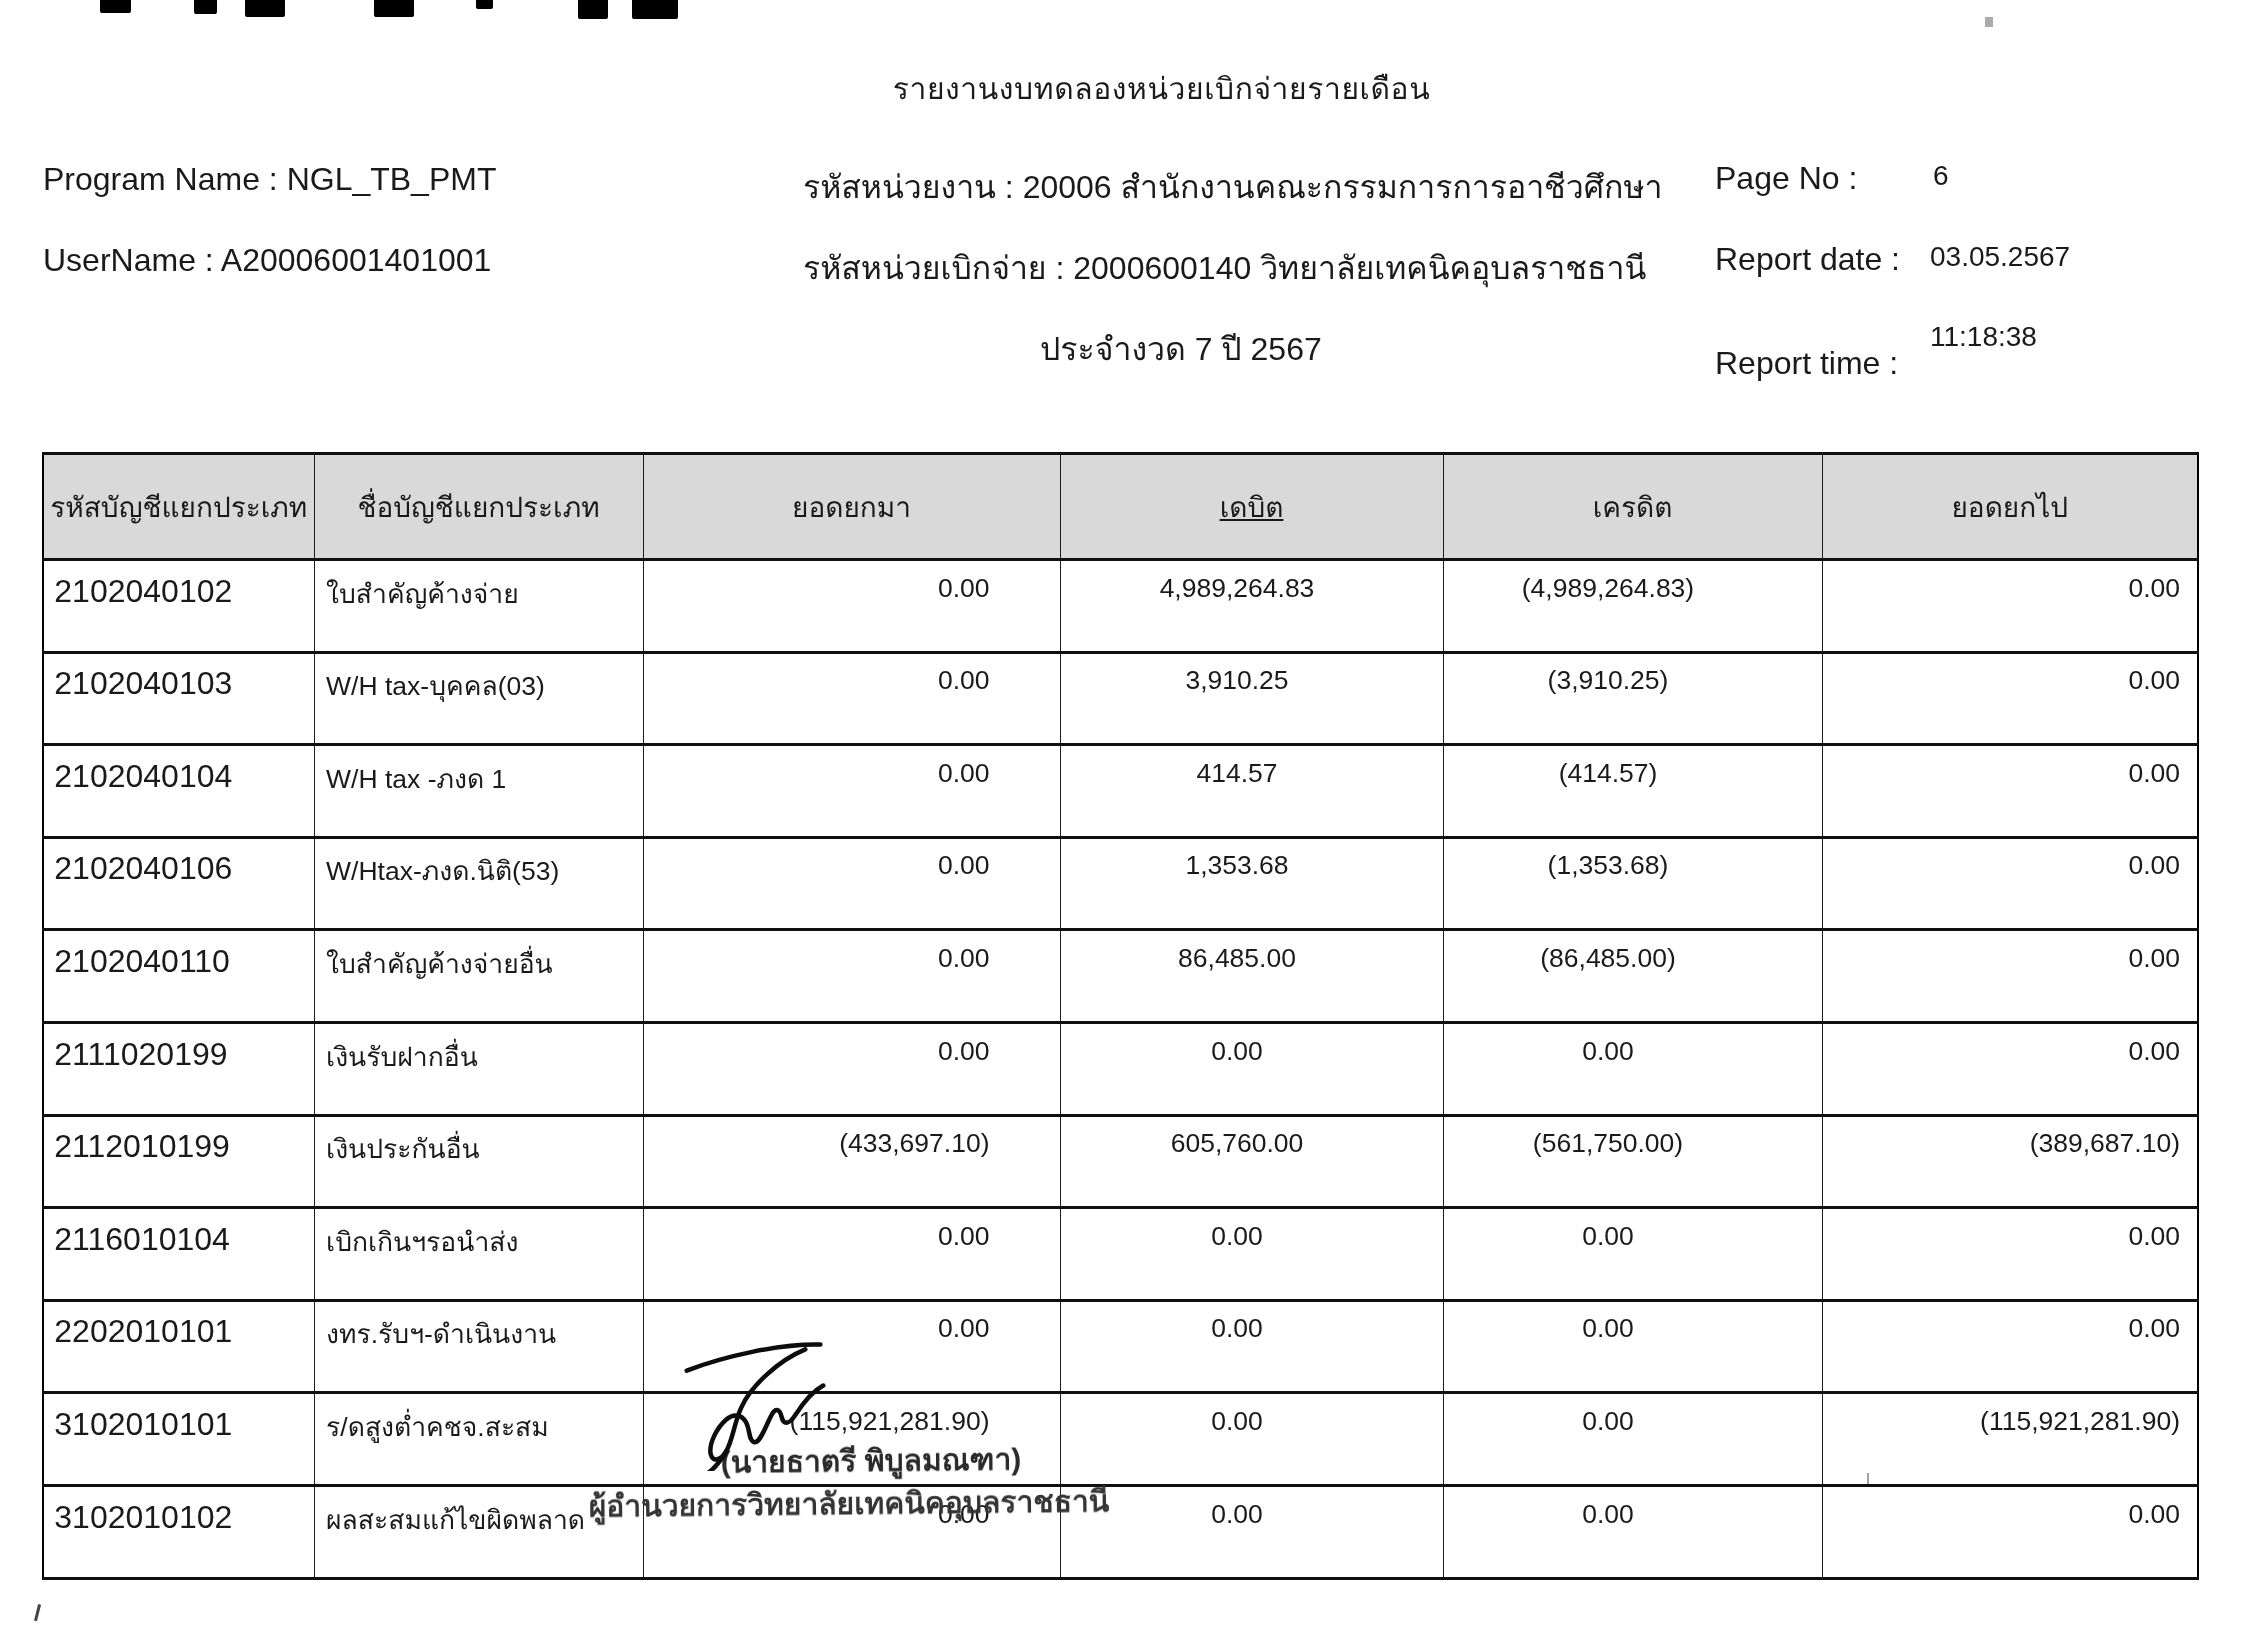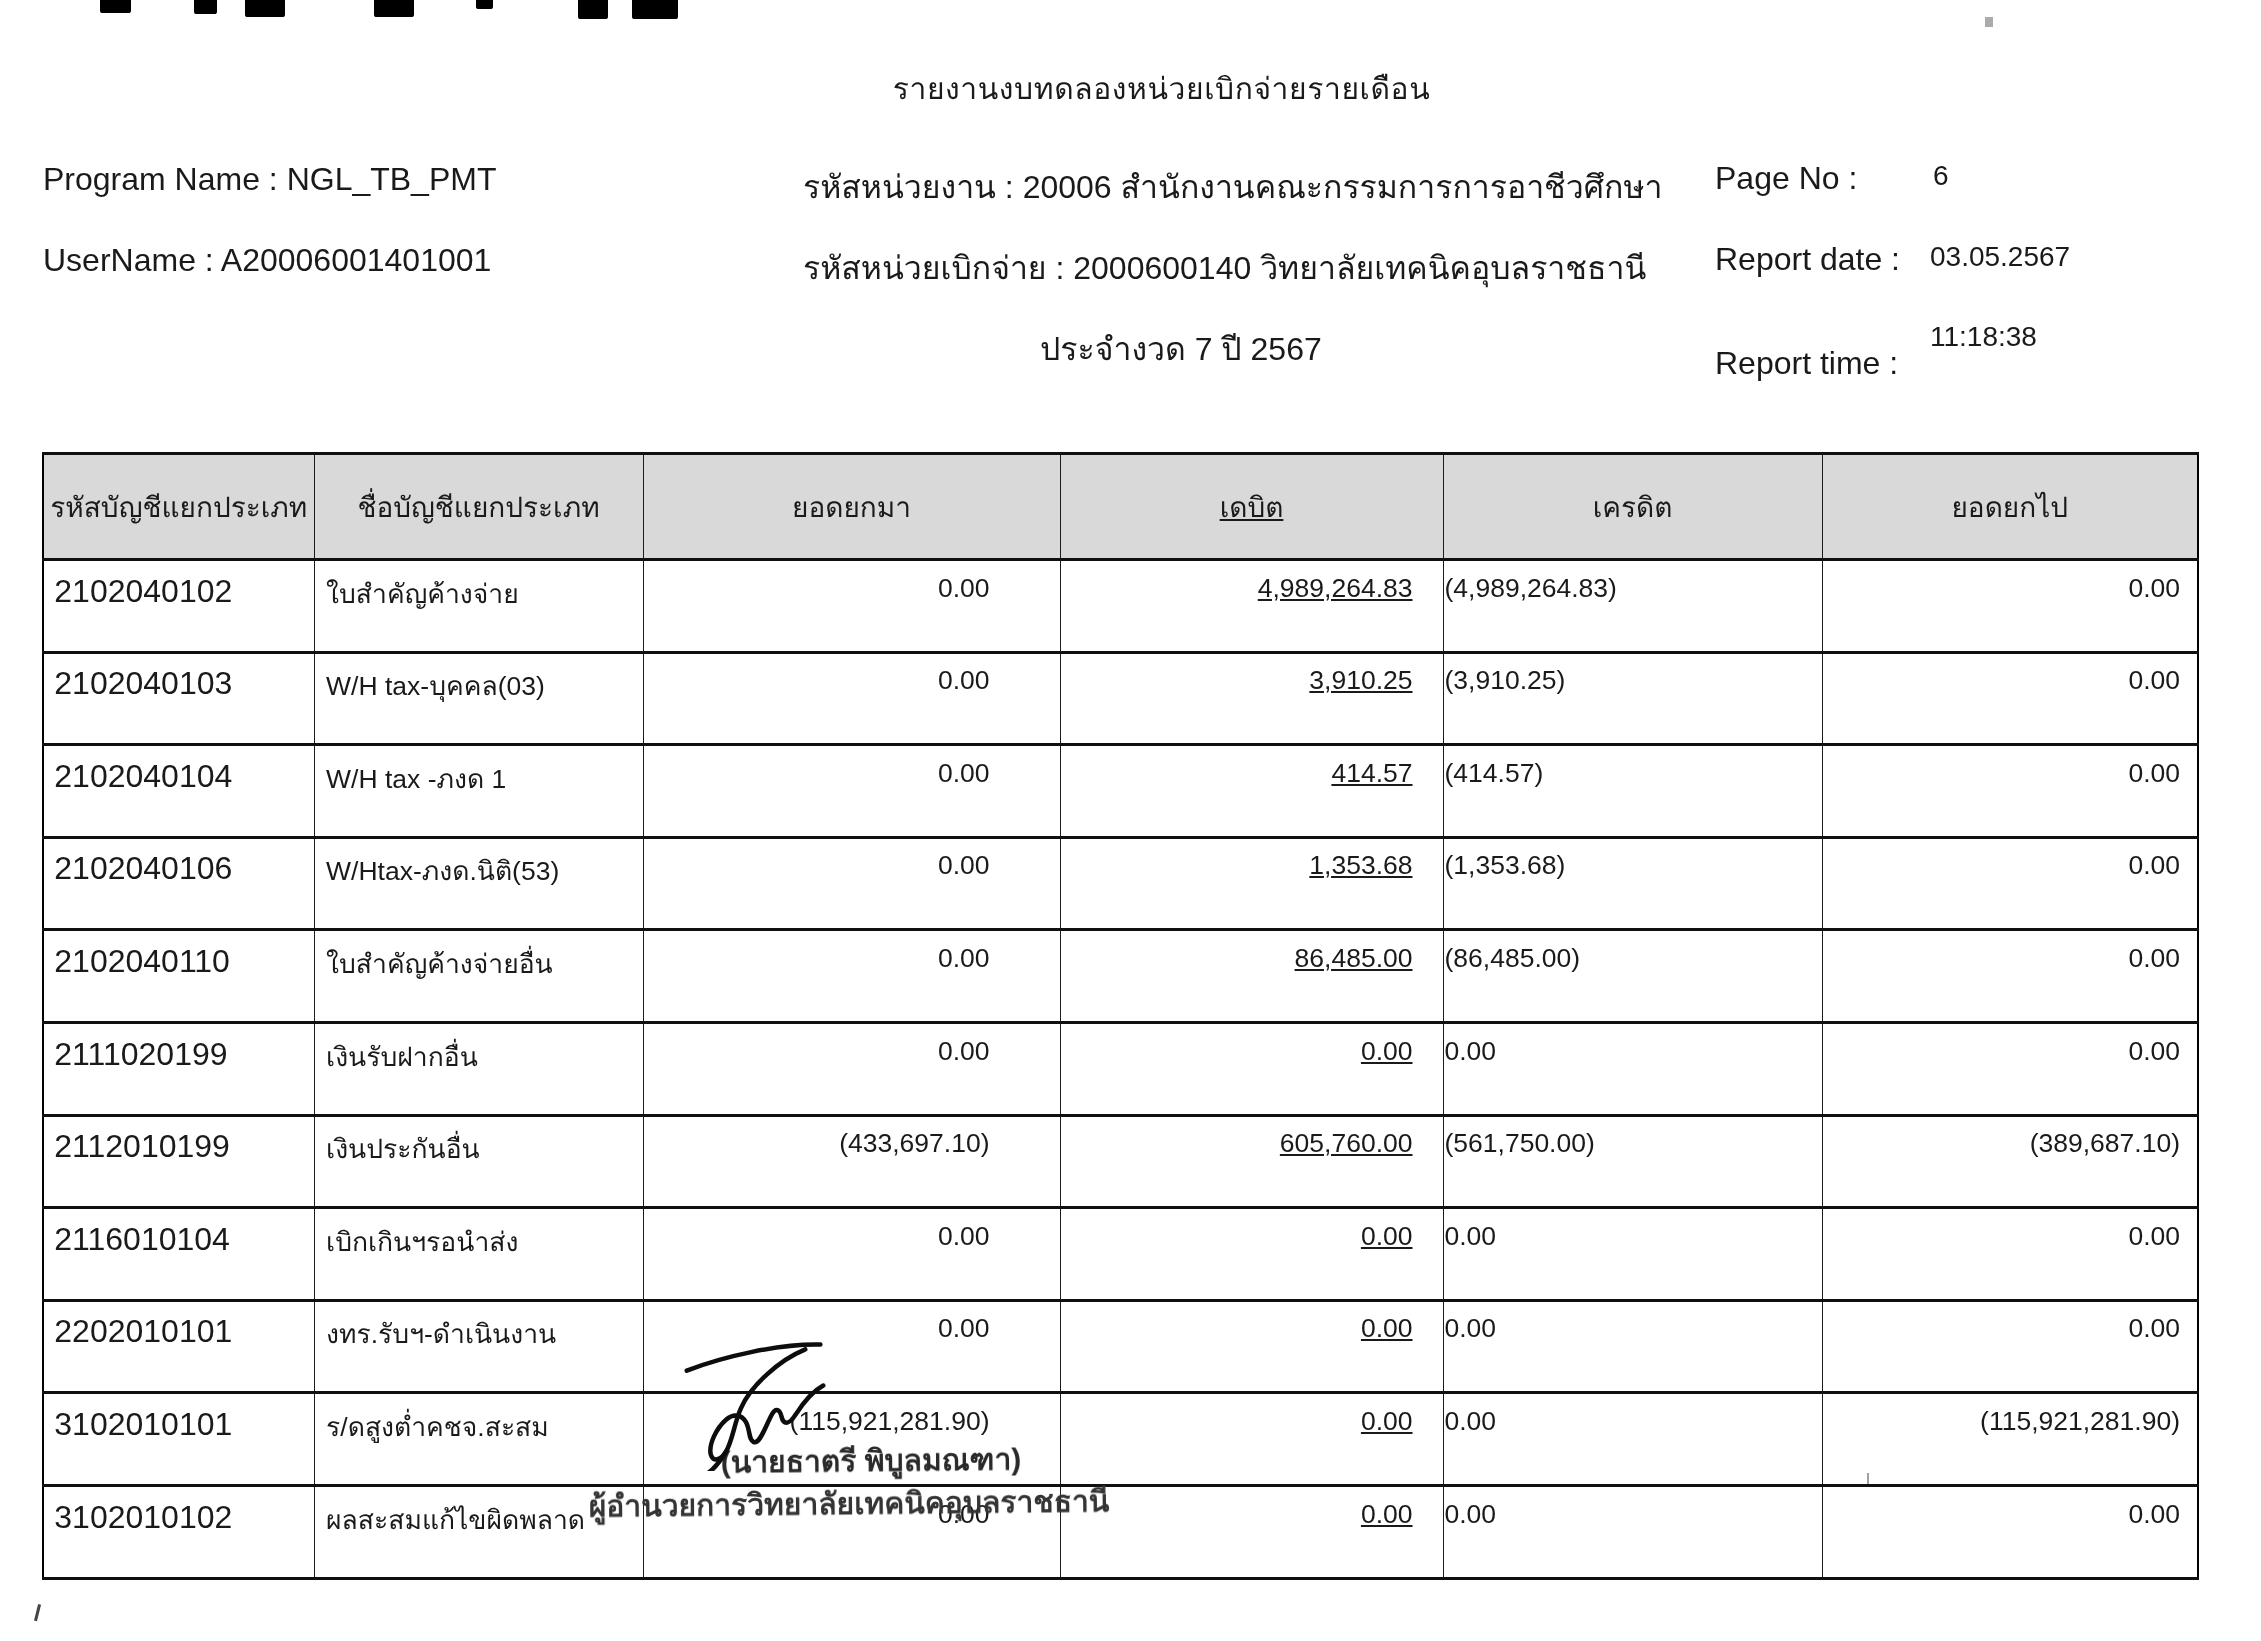--- a/index.html
+++ b/index.html
@@ -39,22 +39,22 @@
   table.report th{
     height:101px;font-weight:normal;text-align:center;vertical-align:middle;
     font-size:28px;
   }
   table.report td{
     height:77px;vertical-align:top;padding-top:11.6px;
   }
   td.c-code{padding-left:10.3px;text-align:left;font-size:32px;}
   td.c-name{padding-left:11.6px;text-align:left;}
   td.c-bf{padding-right:70px;text-align:right;}
-  td.c-db{padding-right:30px;text-align:right;text-decoration:underline;}
-  td.c-cr{padding-right:50px;text-align:left;}
+  td.c-db{padding-right:30px;text-align:center;}
+  td.c-cr{padding-right:50px;text-align:center;}
   td.c-cf{padding-right:17px;text-align:right;}
 
   
   .stamp-line{
     position:absolute;text-align:center;font-weight:bold;
     color:#2a2a2a;filter:blur(0.5px);transform:rotate(-0.6deg);
     font-size:30px;white-space:nowrap;z-index:5;
   }
   .sig-svg{position:absolute;z-index:6;}
 </style>

